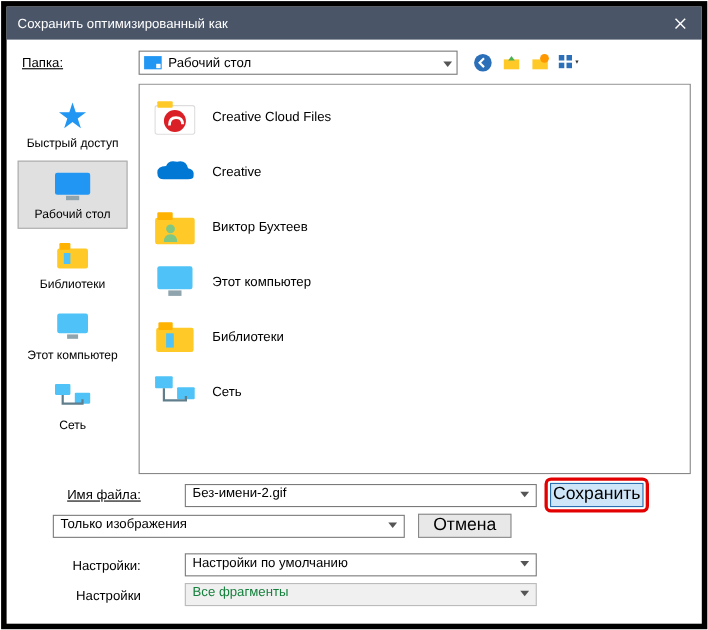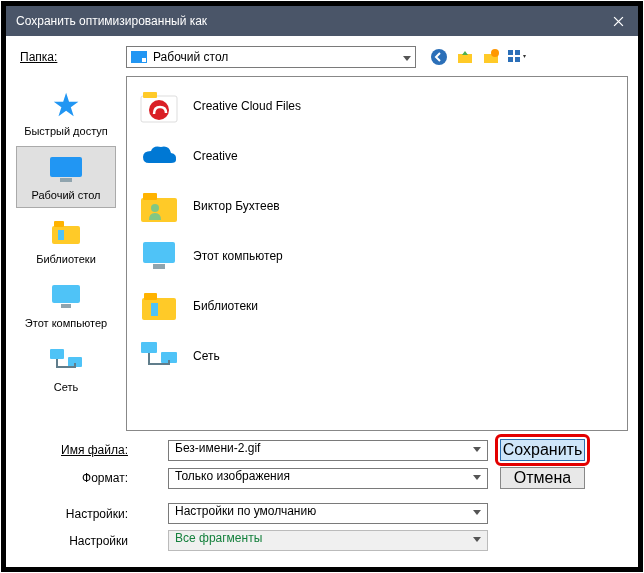--- a/index.html
+++ b/index.html
@@ -209,21 +209,20 @@
         <span>Без-имени-2.gif</span>
         <span class="arrow"><span class="arrow-down"></span></span>
       </div>
       <div class="btn-highlight">
         <div class="btn save">
           <span>Сохранить</span>
         </div>
       </div>
     </div>
     <div class="row">
-      <span class="rlbl">Формат:</span>
       <div class="dd">
         <span>Только изображения</span>
         <span class="arrow"><span class="arrow-down"></span></span>
       </div>
       <div class="btn">
         <span>Отмена</span>
       </div>
     </div>
     <div style="height:8px"></div>
     <div class="row">

